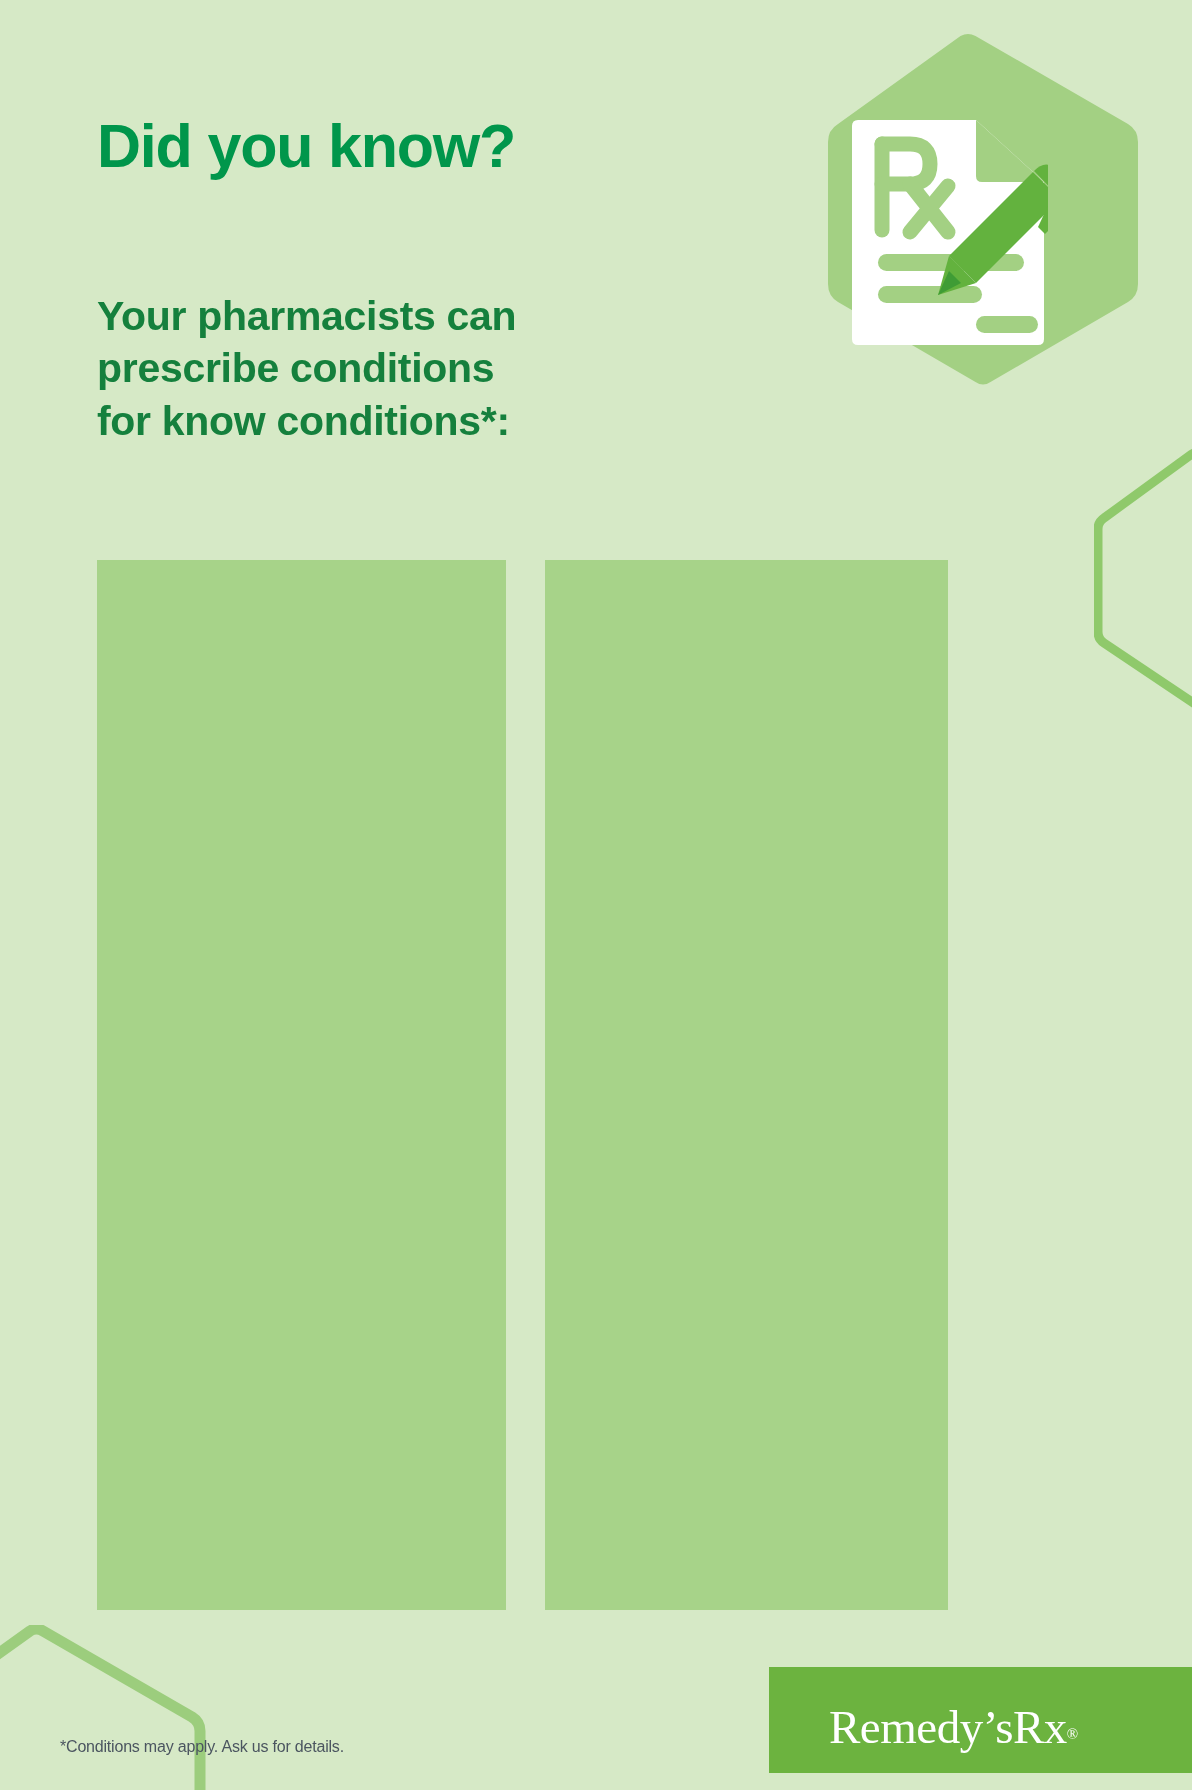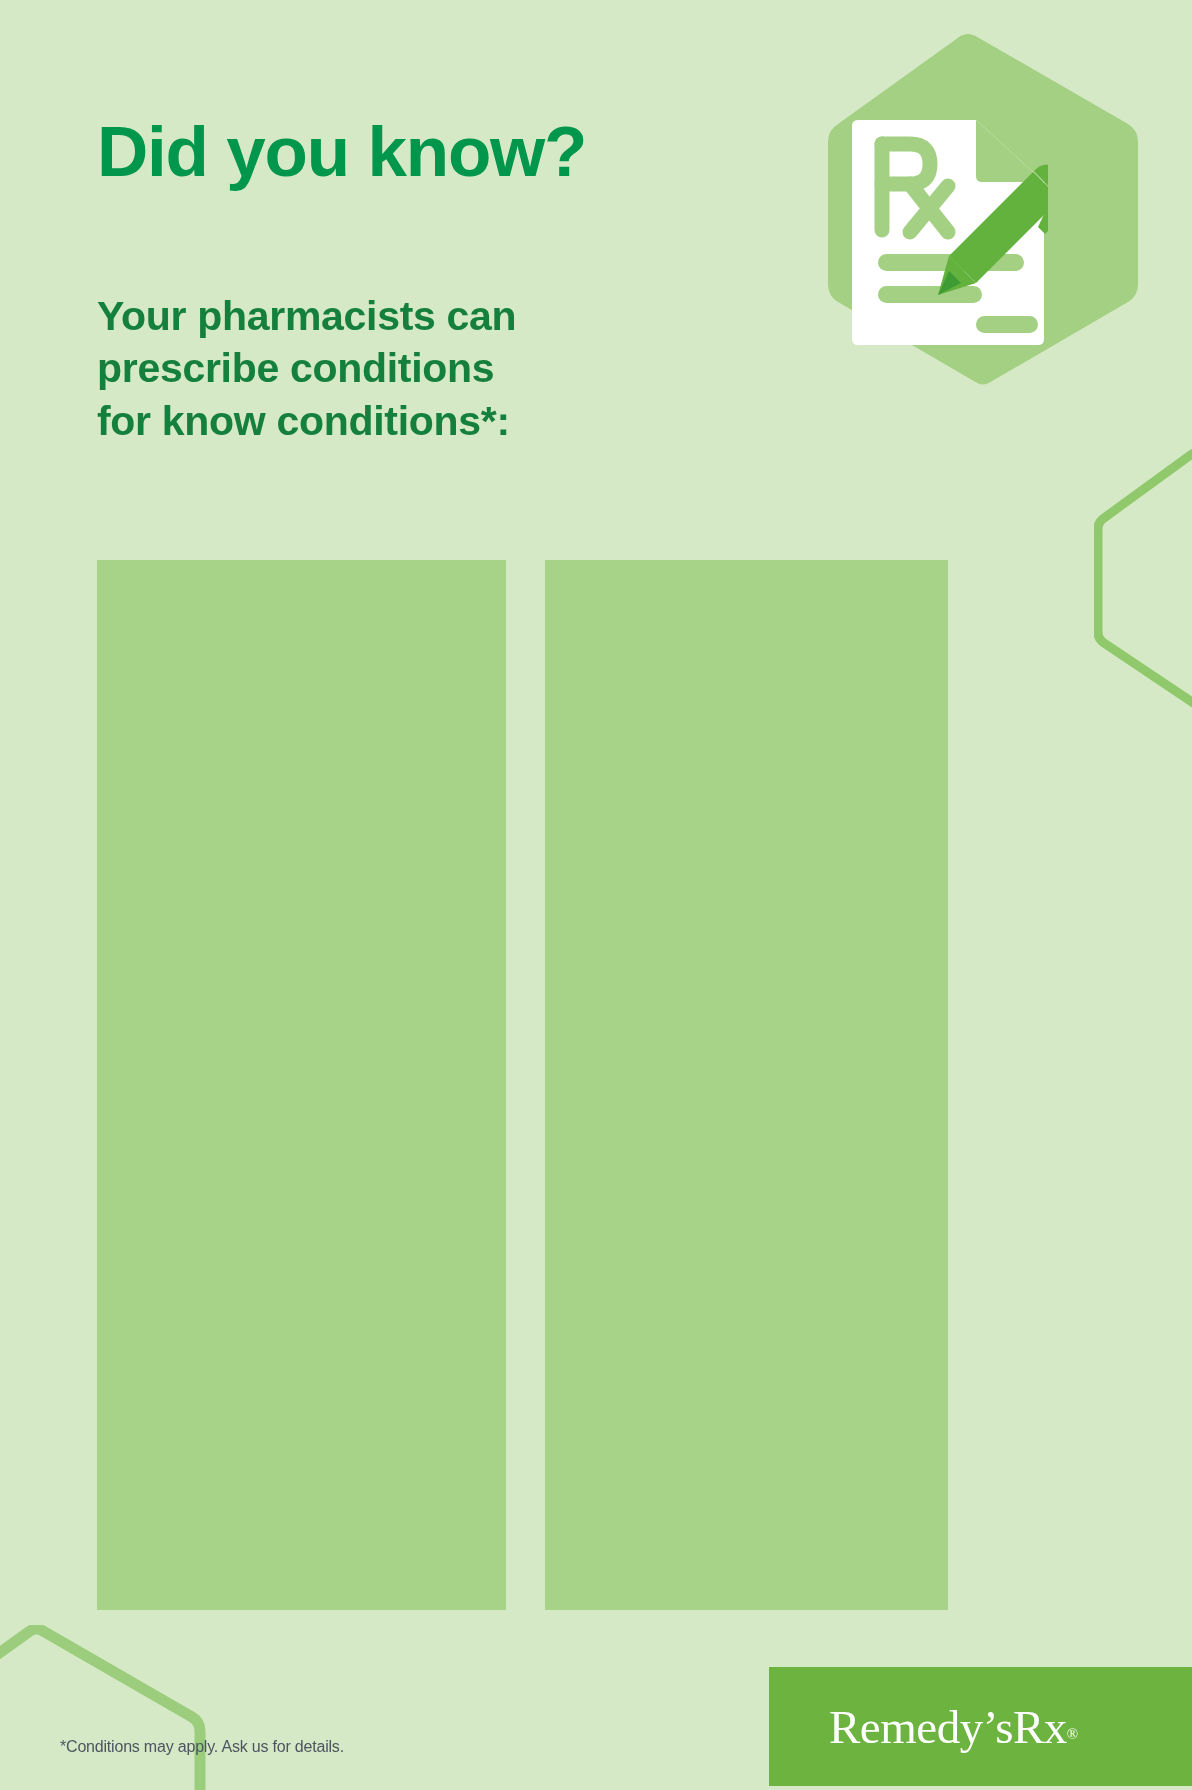--- a/index.html
+++ b/index.html
@@ -51,21 +51,21 @@
     top: 120px;
     width: 200px;
     height: 225px;
   }
 
   
   .headline {
     position: absolute;
     left: 97px;
     top: 116px;
-    font-size: 71px;
+    font-size: 61px;
     line-height: 1.0;
     font-weight: bold;
     color: #00964b;
     letter-spacing: -1.2px;
     white-space: nowrap;
   }
   .subhead {
     position: absolute;
     left: 97px;
     top: 290px;
@@ -110,21 +110,21 @@
     letter-spacing: -0.2px;
     white-space: nowrap;
   }
 
   
   .logo-block {
     position: absolute;
     left: 769px;
     top: 1667px;
     width: 423px;
-    height: 119px;
+    height: 106px;
     background: #6cb33f;
   }
   .logo-wordmark {
     position: absolute;
     left: 60px;
     top: 33px;
     font-family: "Liberation Serif", serif;
     font-size: 47px;
     color: #ffffff;
     letter-spacing: -0.5px;

